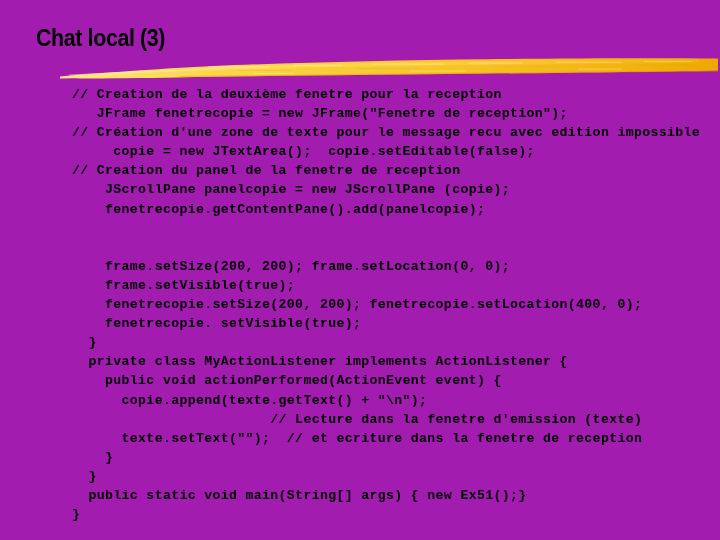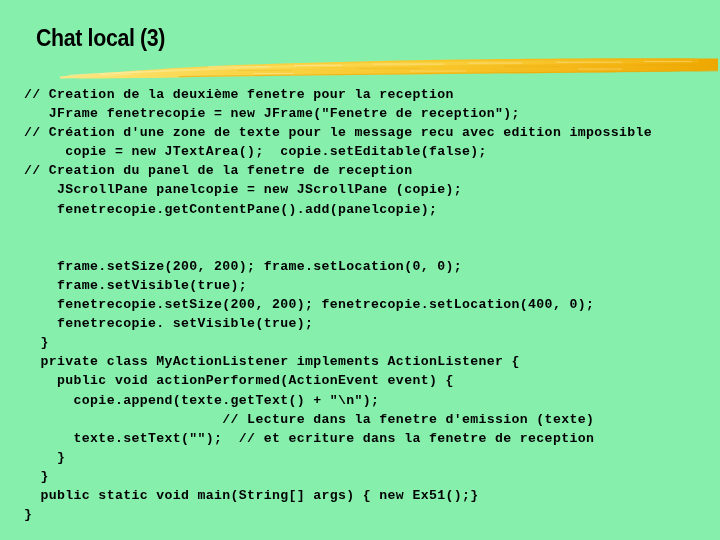--- a/index.html
+++ b/index.html
@@ -11,21 +11,21 @@
     height: 540px;
     background: #ffffff;
     font-family: "Liberation Sans", sans-serif;
     overflow: hidden;
   }
 
   #slide {
     position: relative;
     width: 720px;
     height: 540px;
-    background: #86efac;
+    background: #a21caf;
     overflow: hidden;
     text-decoration: underline;
   }
 
   
   #title-block {
     position: absolute;
     left: 0;
     top: 0;
     width: 720px;
@@ -74,20 +74,21 @@
     color: #000000;
     line-height: 19.1px;
     white-space: pre;
     letter-spacing: 0.35px;
   }
   #code-body .code-line {
     display: block;
     height: 19.1px;
     padding-left: 24px;
     white-space: pre;
+    margin-left: 48px;
   }
   #code-body .code-line.blank {
     height: 19.1px;
   }
 </style>
 </head>
 <body>
 
 <div id="slide">
 

